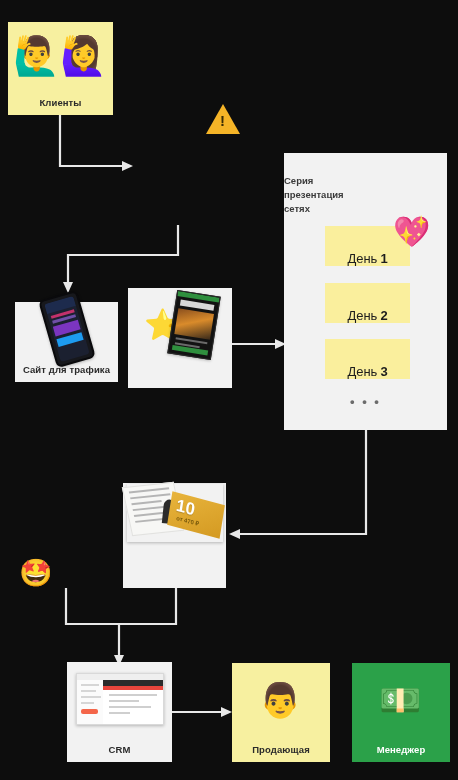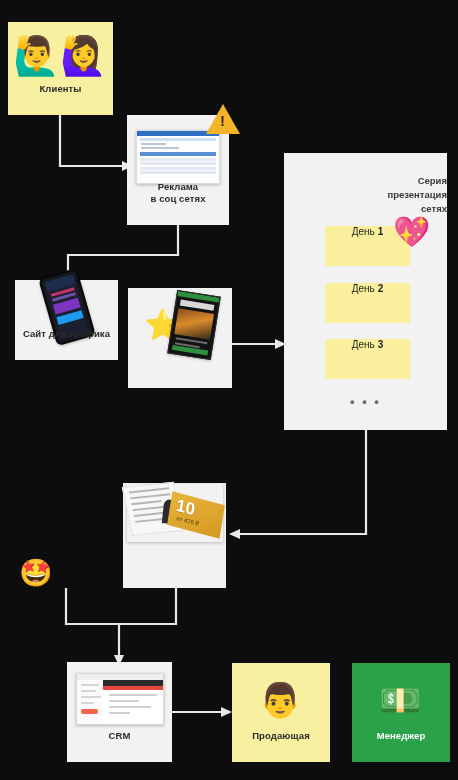--- a/index.html
+++ b/index.html
@@ -24,21 +24,21 @@
     justify-content: flex-end;
     z-index: 5;
   }
   .node-label {
     font-size: 9.5px;
     font-weight: bold;
     color: #2a2a2a;
     text-align: center;
     line-height: 1.25;
     letter-spacing: .1px;
-    padding-bottom: 20px;
+    padding-bottom: 6px;
     width: 100%;
     z-index: 6;
   }
   .node.light   { background: #f2f2f2; }
   .node.yellow  { background: #f7f0a0; }
   .node.green   { background: #2ba149; }
   .node.green .node-label { color: #ffffff; }
   .node-art {
     position: absolute;
     left: 0; right: 0;
@@ -71,33 +71,33 @@
     left: 284px; top: 153px;
     width: 163px; height: 277px;
     background: #f2f2f2;
     z-index: 5;
   }
   #email-title {
     margin-top: 21px;
     font-size: 9.5px;
     font-weight: bold;
     color: #3a3a3a;
-    text-align: right;
+    text-align: left;
     line-height: 1.45;
   }
   .day-card {
     position: absolute;
     left: 41px;
     width: 85px;
     height: 40px;
     background: #faef9d;
     display: flex;
-    align-items: flex-start;
+    align-items: flex-end;
     justify-content: center;
-    font-size: 10px;
+    font-size: 13px;
     color: #1d1d1d;
   }
   .day-card .d-num { font-weight: bold; margin-left: 3px; }
   #dots {
     position: absolute;
     left: 0; right: 0;
     top: 241px;
     text-align: center;
     font-size: 13px;
     letter-spacing: 2px;
@@ -263,46 +263,25 @@
     <polygon points="221,707 232,712 221,717"></polygon>
   </svg>
 
   <div class="node yellow" style="left:8px; top:22px; width:105px; height:93px;">
     <div class="node-art">
       <span class="emoji" style="font-size:38px;">🙋‍♂️🙋‍♀️</span>
     </div>
     <div class="node-label">Клиенты</div>
   </div>
 
-  <div class="node light" style="left:127px; top:115px; width:102px; height:110px;">
-    <div class="node-art">
-      <div class="mock mock-ads">
-        <div class="bar"></div>
-        <div class="bar2"></div>
-        <div class="rowline" style="width:30%"></div>
-        <div class="rowline" style="width:46%"></div>
-        <div class="tbl">
-          <div class="th"></div>
-          <div class="tr"></div>
-          <div class="tr"></div>
-          <div class="tr"></div>
-          <div class="tr"></div>
-        </div>
-      </div>
-    </div>
-    <div class="node-label">
-      <span>Реклама</span><br>
-      <span>в соц сетях</span>
-    </div>
-  </div>
   <div class="badge" style="left:206px; top:104px;">
     <div class="warn-tri"></div>
   </div>
 
-  <div class="node light" style="left:15px; top:280px; width:103px; height:80px;">
+  <div class="node light" style="left:15px; top:302px; width:103px; height:80px;">
     <div class="node-art">
       <div class="mock mock-phone">
         <div class="scr">
           <div class="p1"></div>
           <div class="p2"></div>
           <div class="p3"></div>
           <div class="p4"></div>
           <div class="p5"></div>
         </div>
       </div>

